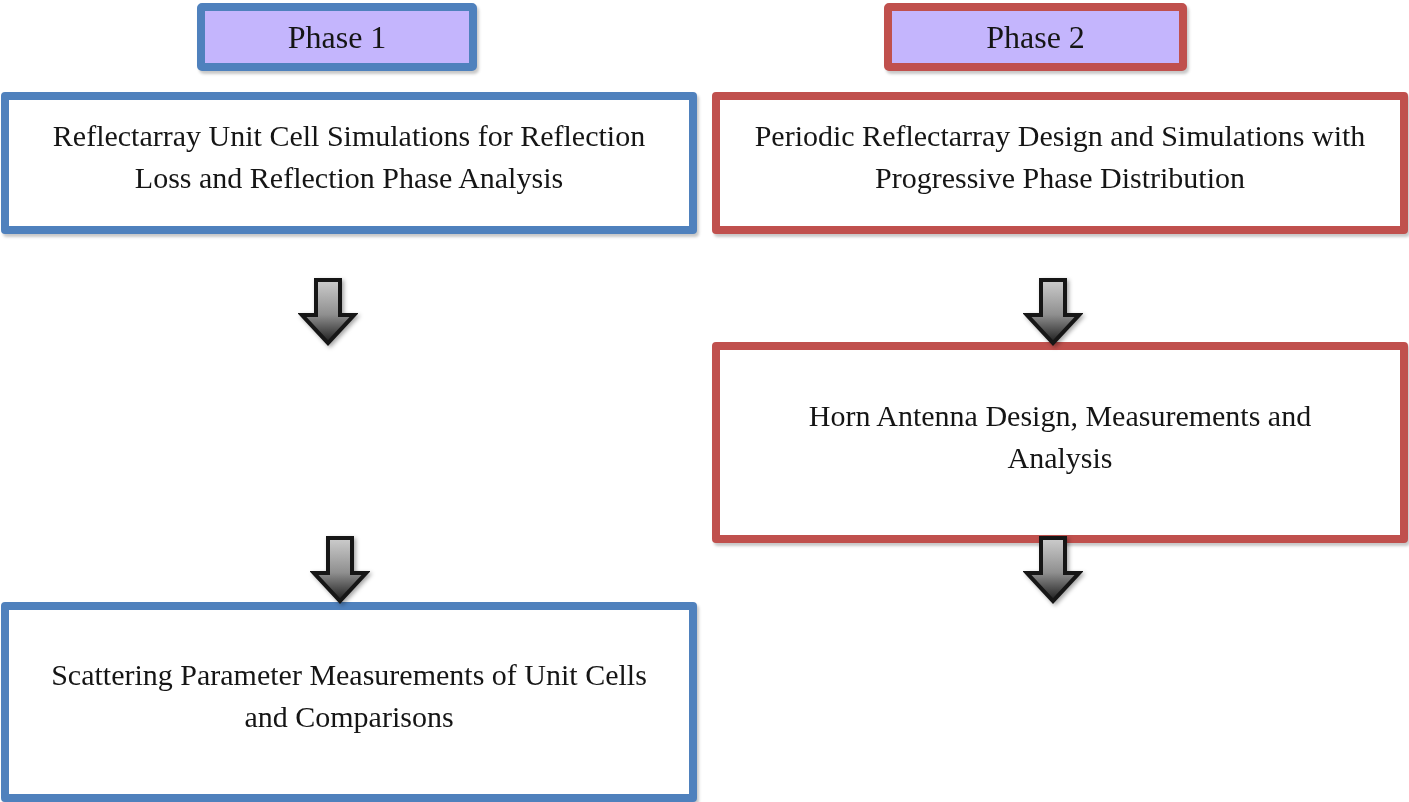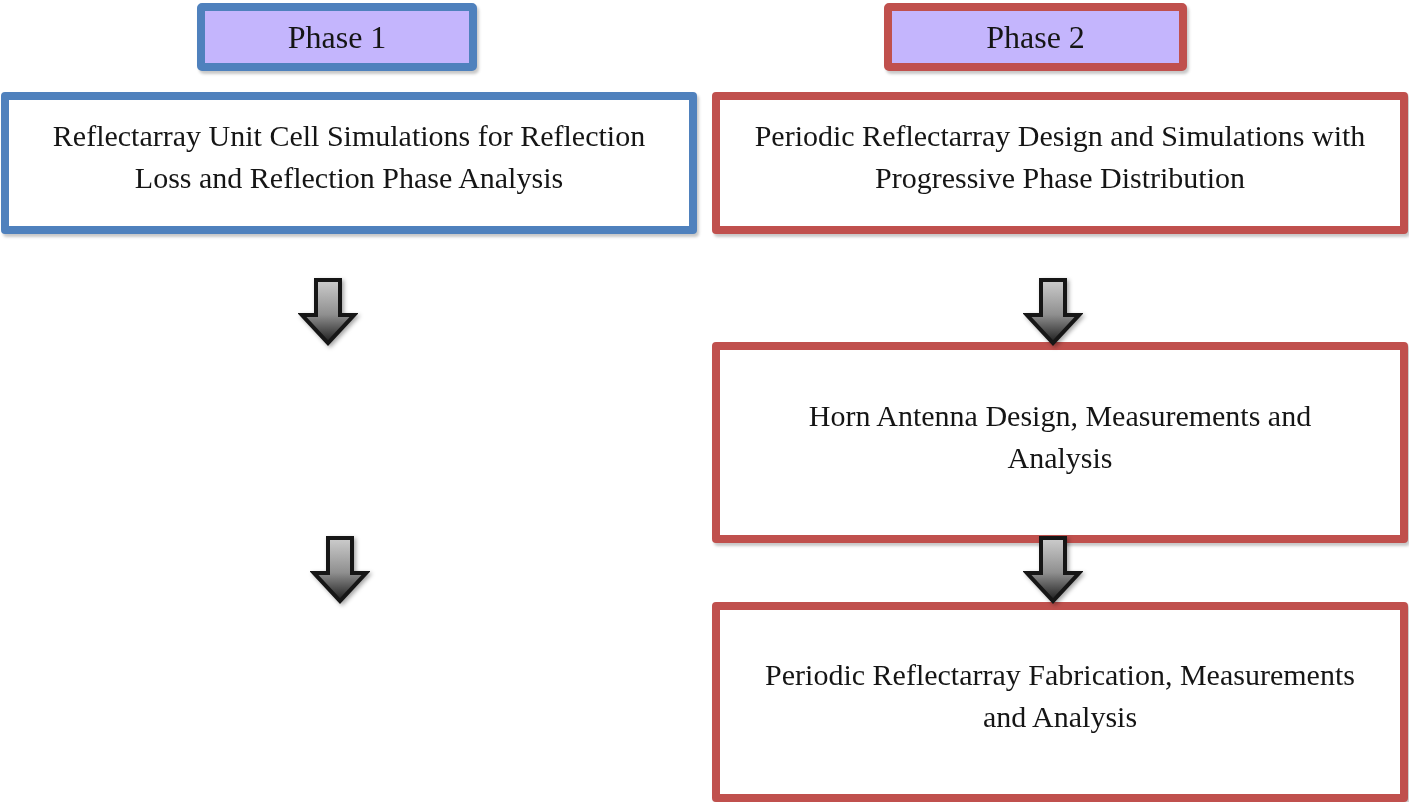--- a/index.html
+++ b/index.html
@@ -85,29 +85,29 @@
   <div class="phase-header p1">
     <span>Phase 1</span>
   </div>
   <div class="phase-header p2">
     <span>Phase 2</span>
   </div>
 
   <div class="process-box col-left row1">
     <span>Reflectarray Unit Cell Simulations for Reflection Loss and Reflection Phase Analysis</span>
   </div>
+  <div class="process-box col-left row3">
+    <span>Scattering Parameter Measurements of Unit Cells and Comparisons</span>
+  </div>
 
   <div class="process-box col-right row1">
     <span>Periodic Reflectarray Design and Simulations with Progressive Phase Distribution</span>
   </div>
   <div class="process-box col-right row2">
     <span>Horn Antenna Design, Measurements and Analysis</span>
-  </div>
-  <div class="process-box col-right row3">
-    <span>Periodic Reflectarray Fabrication, Measurements and Analysis</span>
   </div>
 
   <svg class="arrow" style="left:298px; top:277px;" viewBox="0 0 60 70" aria-hidden="true">
     <path d="M18 3 L42 3 L42 38 L56 38 L30 66 L4 38 L18 38 Z" fill="url(#arrowGrad)" stroke="var(--arrow-outline)" stroke-width="4" stroke-linejoin="miter"></path>
   </svg>
   <svg class="arrow" style="left:310px; top:535px;" viewBox="0 0 60 70" aria-hidden="true">
     <path d="M18 3 L42 3 L42 38 L56 38 L30 66 L4 38 L18 38 Z" fill="url(#arrowGrad)" stroke="var(--arrow-outline)" stroke-width="4" stroke-linejoin="miter"></path>
   </svg>
   <svg class="arrow" style="left:1023px; top:277px;" viewBox="0 0 60 70" aria-hidden="true">
     <path d="M18 3 L42 3 L42 38 L56 38 L30 66 L4 38 L18 38 Z" fill="url(#arrowGrad)" stroke="var(--arrow-outline)" stroke-width="4" stroke-linejoin="miter"></path>

